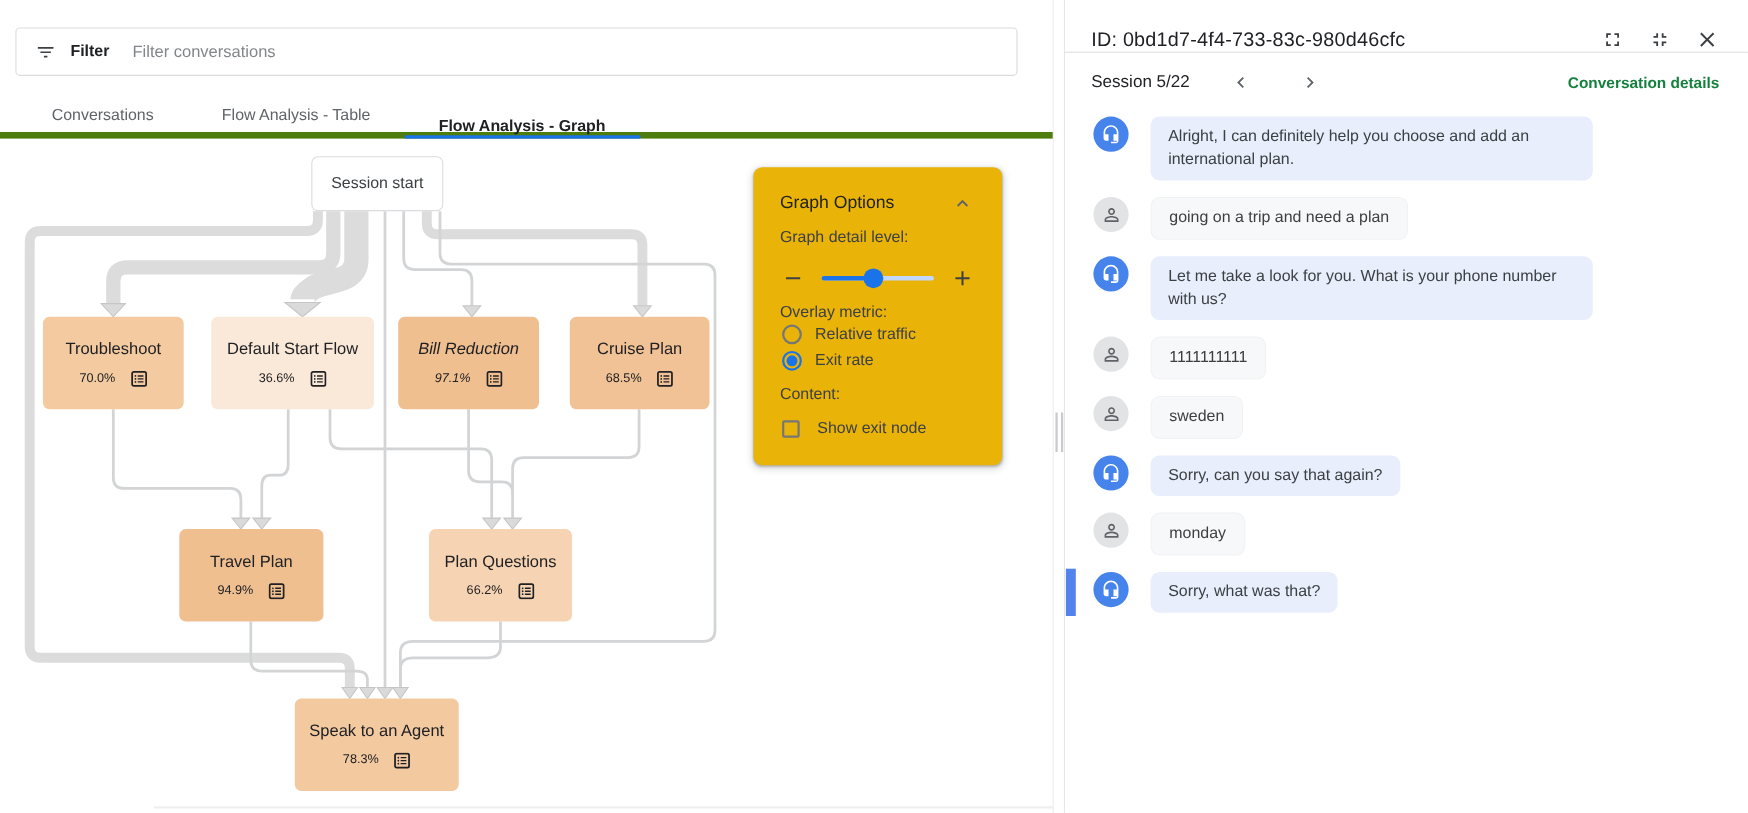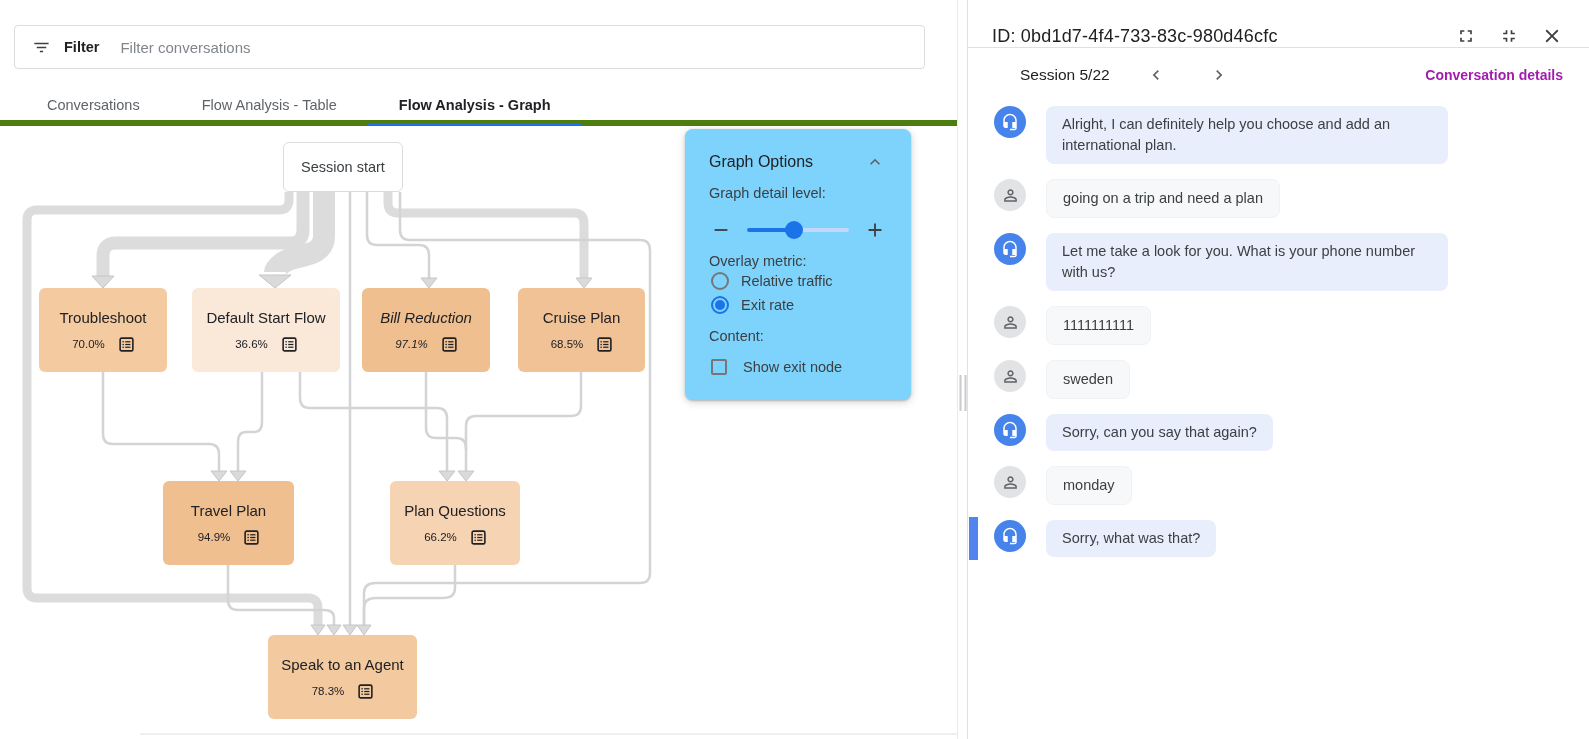--- a/index.html
+++ b/index.html
@@ -11,38 +11,38 @@
   .left-panel { width:958px; height:739px; position:relative; background:#fff; border-right:1px solid #e8eaed; }
   .filter-bar { margin:25px 32px 0 14px; height:44px; border:1px solid #dadce0; border-radius:4px;
                 display:flex; align-items:center; padding:0 17px; gap:13px; cursor:text; }
   .filter-bar svg { flex:0 0 auto; }
   .filter-label { font-size:14.5px; font-weight:700; color:#202124; }
   .filter-placeholder { font-size:15px; color:#80868b; margin-left:8px; }
 
   .tabs { display:flex; margin-top:18px; padding-left:16px; border-bottom:6px solid #4d7c0f; height:39px; }
   .tab { padding:0 31px; display:flex; align-items:center; font-size:14.5px; color:#5f6368;
          cursor:pointer; border-bottom:3px solid transparent; height:39px; }
-  .tab.active { color:#202124; font-weight:700; border-bottom-color:#1a73e8; }
+  .tab.active { color:#202124; font-weight:700; border-bottom-color:#1a73e8;align-items:flex-end; }
 
   .graph-area { position:absolute; left:0; top:128px; width:958px; height:611px; }
   .edges-svg { position:absolute; left:0; top:0; z-index:1; }
   .edge-band { fill:none; stroke:#dcdcdc; }
   .edge-thin { fill:none; stroke:#d2d4d5; stroke-width:2.5; }
   .edge-arrow { fill:#dadada; stroke:#c6c6c6; stroke-width:1; }
 
   .start-node { position:absolute; left:283px; top:14px; width:120px; height:50px; background:#fff;
                 border:1px solid #dadce0; border-radius:6px; display:flex; align-items:center;
                 justify-content:center; font-size:14.5px; color:#3c4043; z-index:2; }
   .gnode { position:absolute; border-radius:6px; display:flex; flex-direction:column; align-items:center;
            justify-content:center; z-index:2; cursor:pointer; }
   .gnode-label { font-size:15px; color:#202124; }
   .gnode-meta { display:flex; align-items:center; gap:14px; margin-top:11px; }
   .gnode-pct { font-size:11.5px; color:#202124; }
 
-  .graph-options { position:absolute; left:685px; top:1px; width:226px; z-index:3; background:#7dd3fc;
+  .graph-options { position:absolute; left:685px; top:24px; width:226px; z-index:3; background:#eab308;
                    border-radius:8px; padding:21px 24px 25px 24px;
                    box-shadow:0 1px 2px rgba(60,64,67,.3), 0 2px 6px 2px rgba(60,64,67,.15); }
   .go-header { display:flex; align-items:center; justify-content:space-between; }
   .go-title { font-size:16px; font-weight:500; color:#202124; }
   .go-collapse { width:24px; height:24px; cursor:pointer; display:flex; align-items:center; justify-content:center; }
   .go-label { font-size:14.5px; color:#3c4043; margin-top:11px; }
   .slider-row { display:flex; align-items:center; margin-top:17px; gap:8px; }
   .slider-btn { width:24px; height:24px; display:flex; align-items:center; justify-content:center; cursor:pointer; }
   .slider-track { position:relative; flex:1; height:4px; border-radius:2px; background:#c2d7fb; margin:0 6px; }
   .slider-fill { position:absolute; left:0; top:0; height:4px; border-radius:2px; background:#1a73e8; }
@@ -64,24 +64,24 @@
   .splitter .grip { position:absolute; top:375px; left:50%; transform:translateX(-50%); display:flex; gap:3px; }
   .splitter .grip span { display:block; width:2px; height:36px; background:#c8cace; }
 
   
   .right-panel { flex:1; height:739px; border-left:1px solid #e0e0e0; display:flex; flex-direction:column; background:#fff; }
   .rp-header { height:48px; display:flex; align-items:flex-end; padding:0 26px 0 24px; border-bottom:1px solid #e0e0e0; }
   .rp-id { font-size:18px; color:#202124; flex:1; letter-spacing:.2px; }
   .rp-icons { display:flex; align-items:center; gap:21px; }
   .icon-btn { width:22px; height:22px; display:flex; align-items:center; justify-content:center; cursor:pointer; }
   .session-row { height:54px; display:flex; align-items:center; padding:0 26px 0 24px; }
-  .session-label { font-size:15.5px; color:#202124;margin-left:28px; }
+  .session-label { font-size:15.5px; color:#202124; }
   .nav-btn { width:24px; height:24px; display:flex; align-items:center; justify-content:center; cursor:pointer; }
   .nav-prev { margin-left:34px; } .nav-next { margin-left:39px; }
-  .details-link { margin-left:auto; font-size:14px; font-weight:700; color:#a21caf; cursor:pointer; }
+  .details-link { margin-left:auto; font-size:14px; font-weight:700; color:#15803d; cursor:pointer; }
 
   .messages { flex:1; overflow:hidden; padding:4px 24px 0 0; display:flex; flex-direction:column; gap:15px; }
   .msg-row { position:relative; display:flex; align-items:flex-start; gap:20px; padding-left:26px; }
   .msg-row .hl-bar { display:none; }
   .msg-row.highlighted .hl-bar { display:block; position:absolute; left:1px; top:-3px; width:9px;
                                  height:calc(100% + 6px); background:#5383ec; }
   .avatar { width:32px; height:32px; border-radius:50%; flex:0 0 auto; display:flex; align-items:center; justify-content:center; }
   .avatar.user { background:#e2e3e5; }
   .avatar.agent { background:#4683ea; }
   .bubble { max-width:402px; border-radius:8px; padding:8px 16px; font-size:14.5px; line-height:21px; color:#3c4043; }

